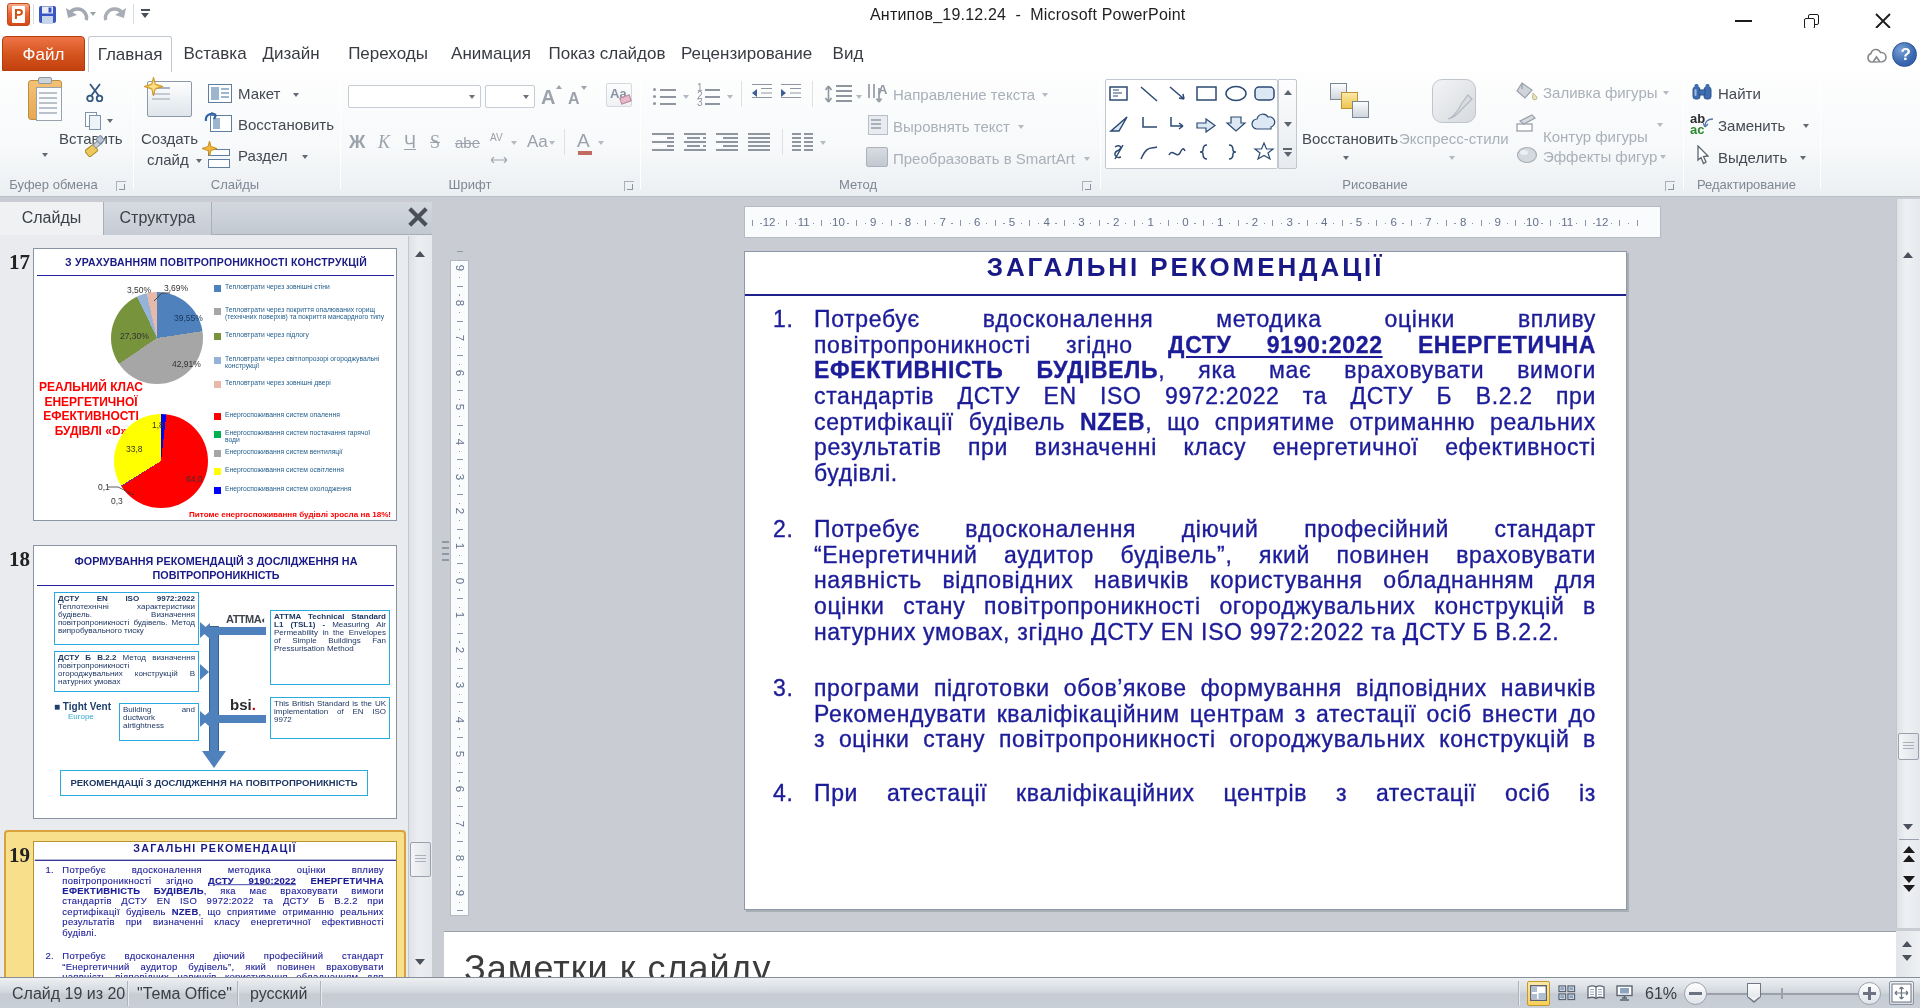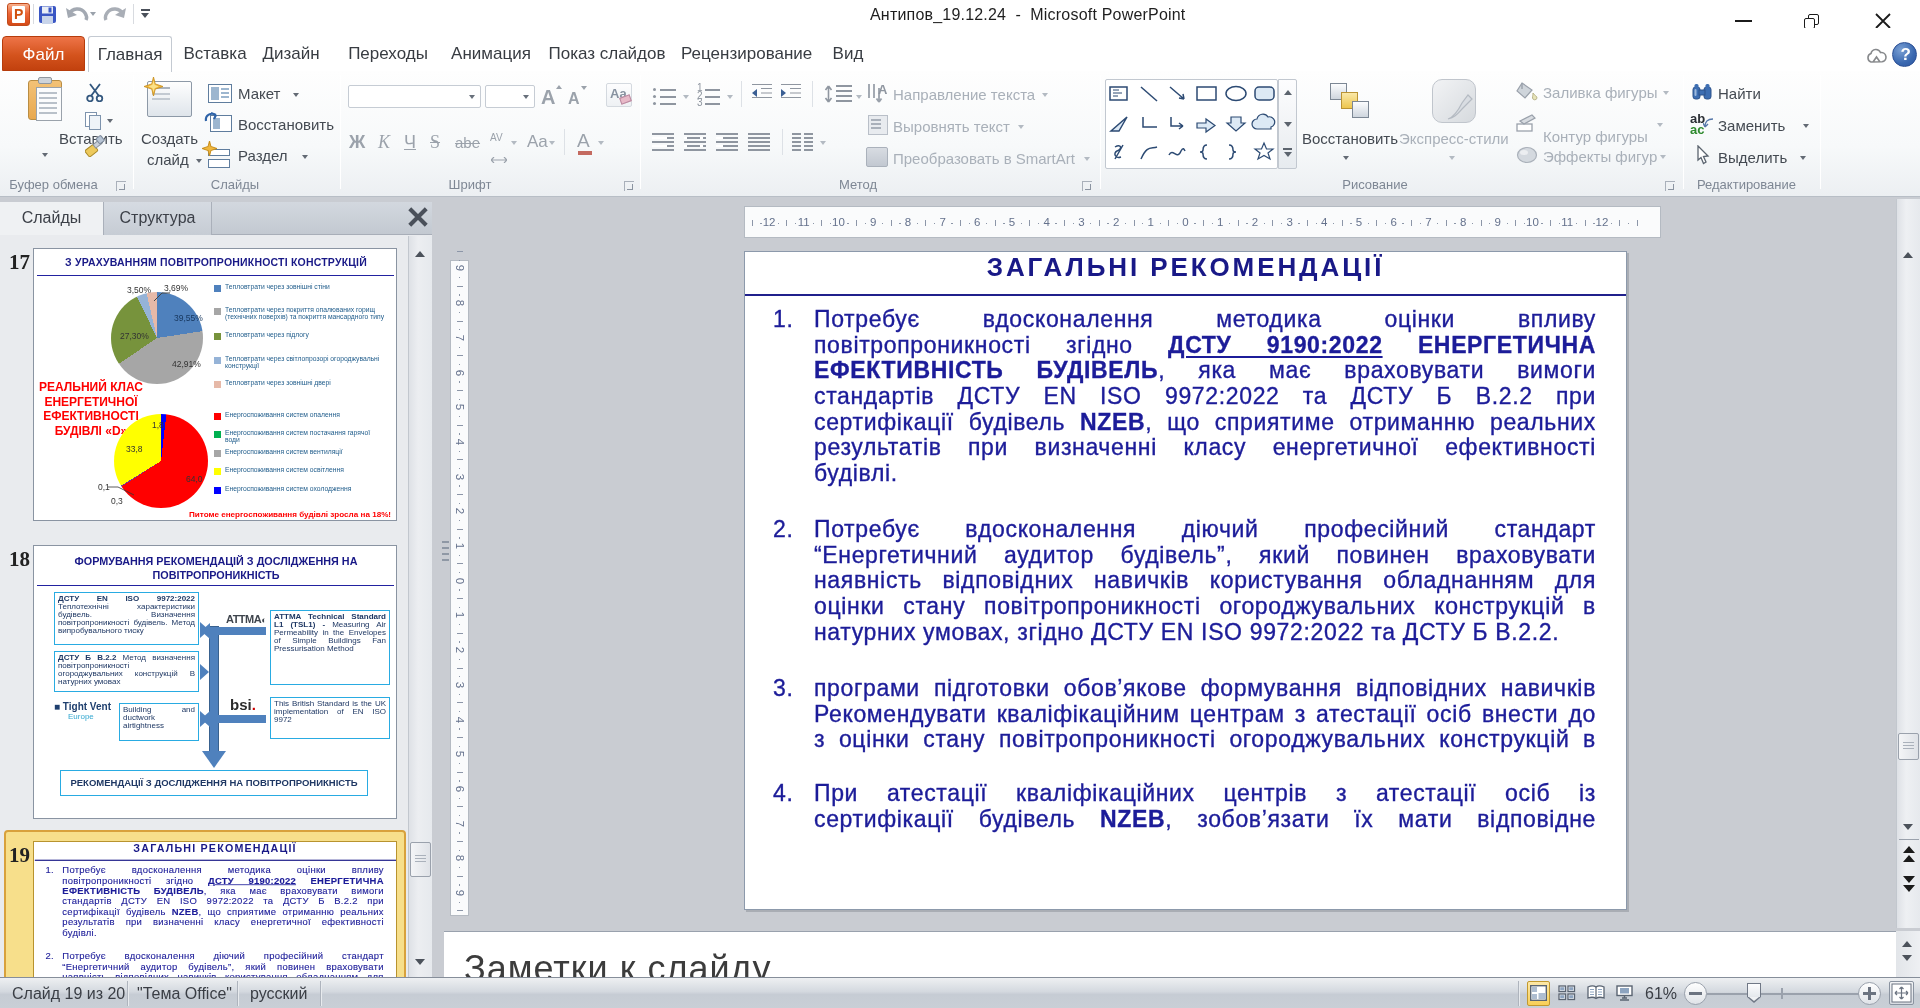--- a/index.html
+++ b/index.html
@@ -771,21 +771,20 @@
           <div class="ilines">
             <div class="tl">програми підготовки обов’якове формування відповідних навичків</div>
 <div class="tl">Рекомендувати кваліфікаційним центрам з атестації осіб внести до</div>
 <div class="tl">з оцінки стану повітропроникності огороджувальних конструкцій в</div>
           </div>
         </div>
 <div class="item">
           <span class="inum">4.</span>
           <div class="ilines">
             <div class="tl">При атестації кваліфікаційних центрів з атестації осіб із</div>
-<div class="tl">сертифікації будівель <b>NZEB</b>, зобов’язати їх мати відповідне</div>
           </div>
         </div>
     </div>
   </div>
 
   <div id="rscroll">
     <div class="sbtn-up" style="left:6px;top:48px;"></div>
     <div class="sthumb" style="left:1px;top:534px;width:21px;height:27px;"></div>
     <div class="sbtn-dn" style="left:6px;top:625px;"></div>
     <div class="abs" style="left:2px;top:640px;width:20px;height:1px;background:#9aa1ac;"></div>

